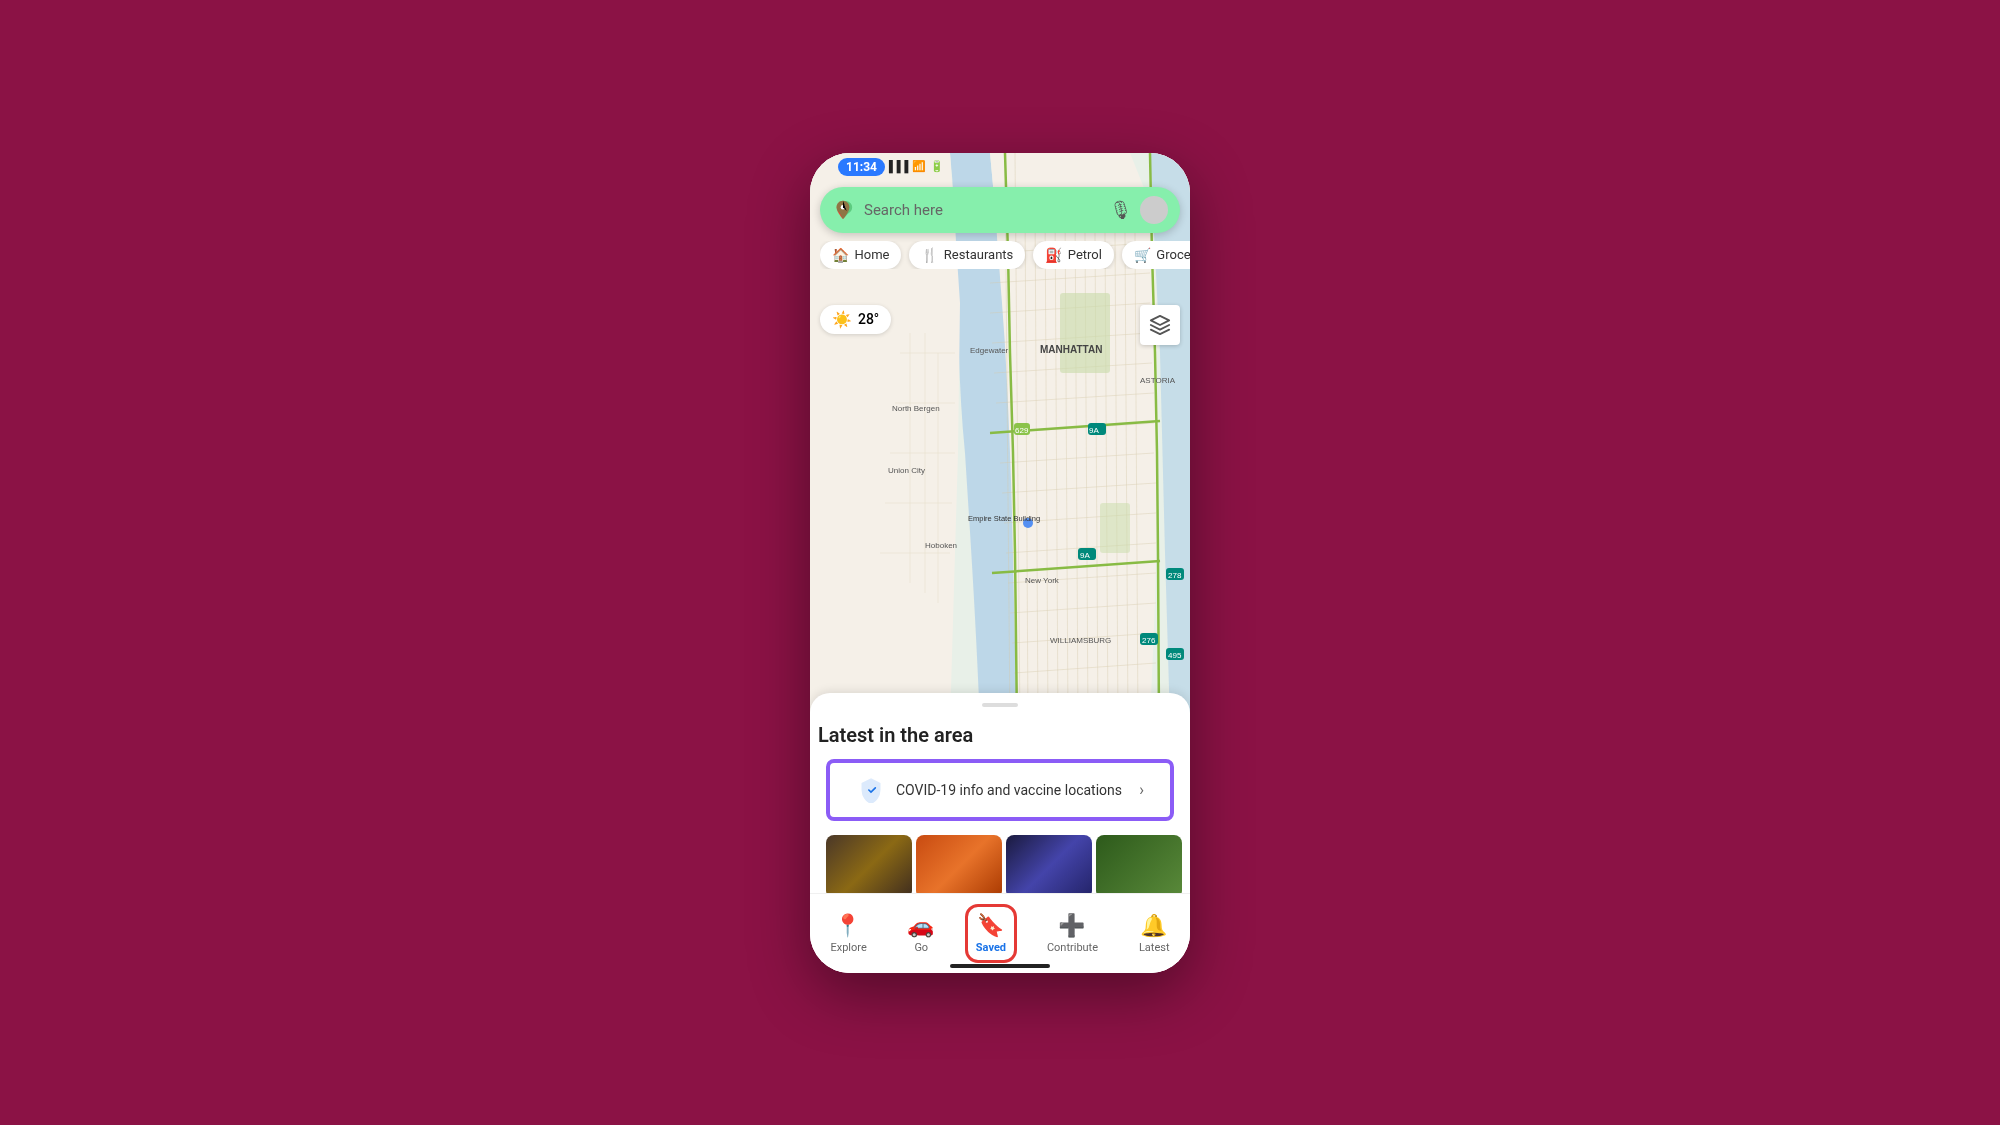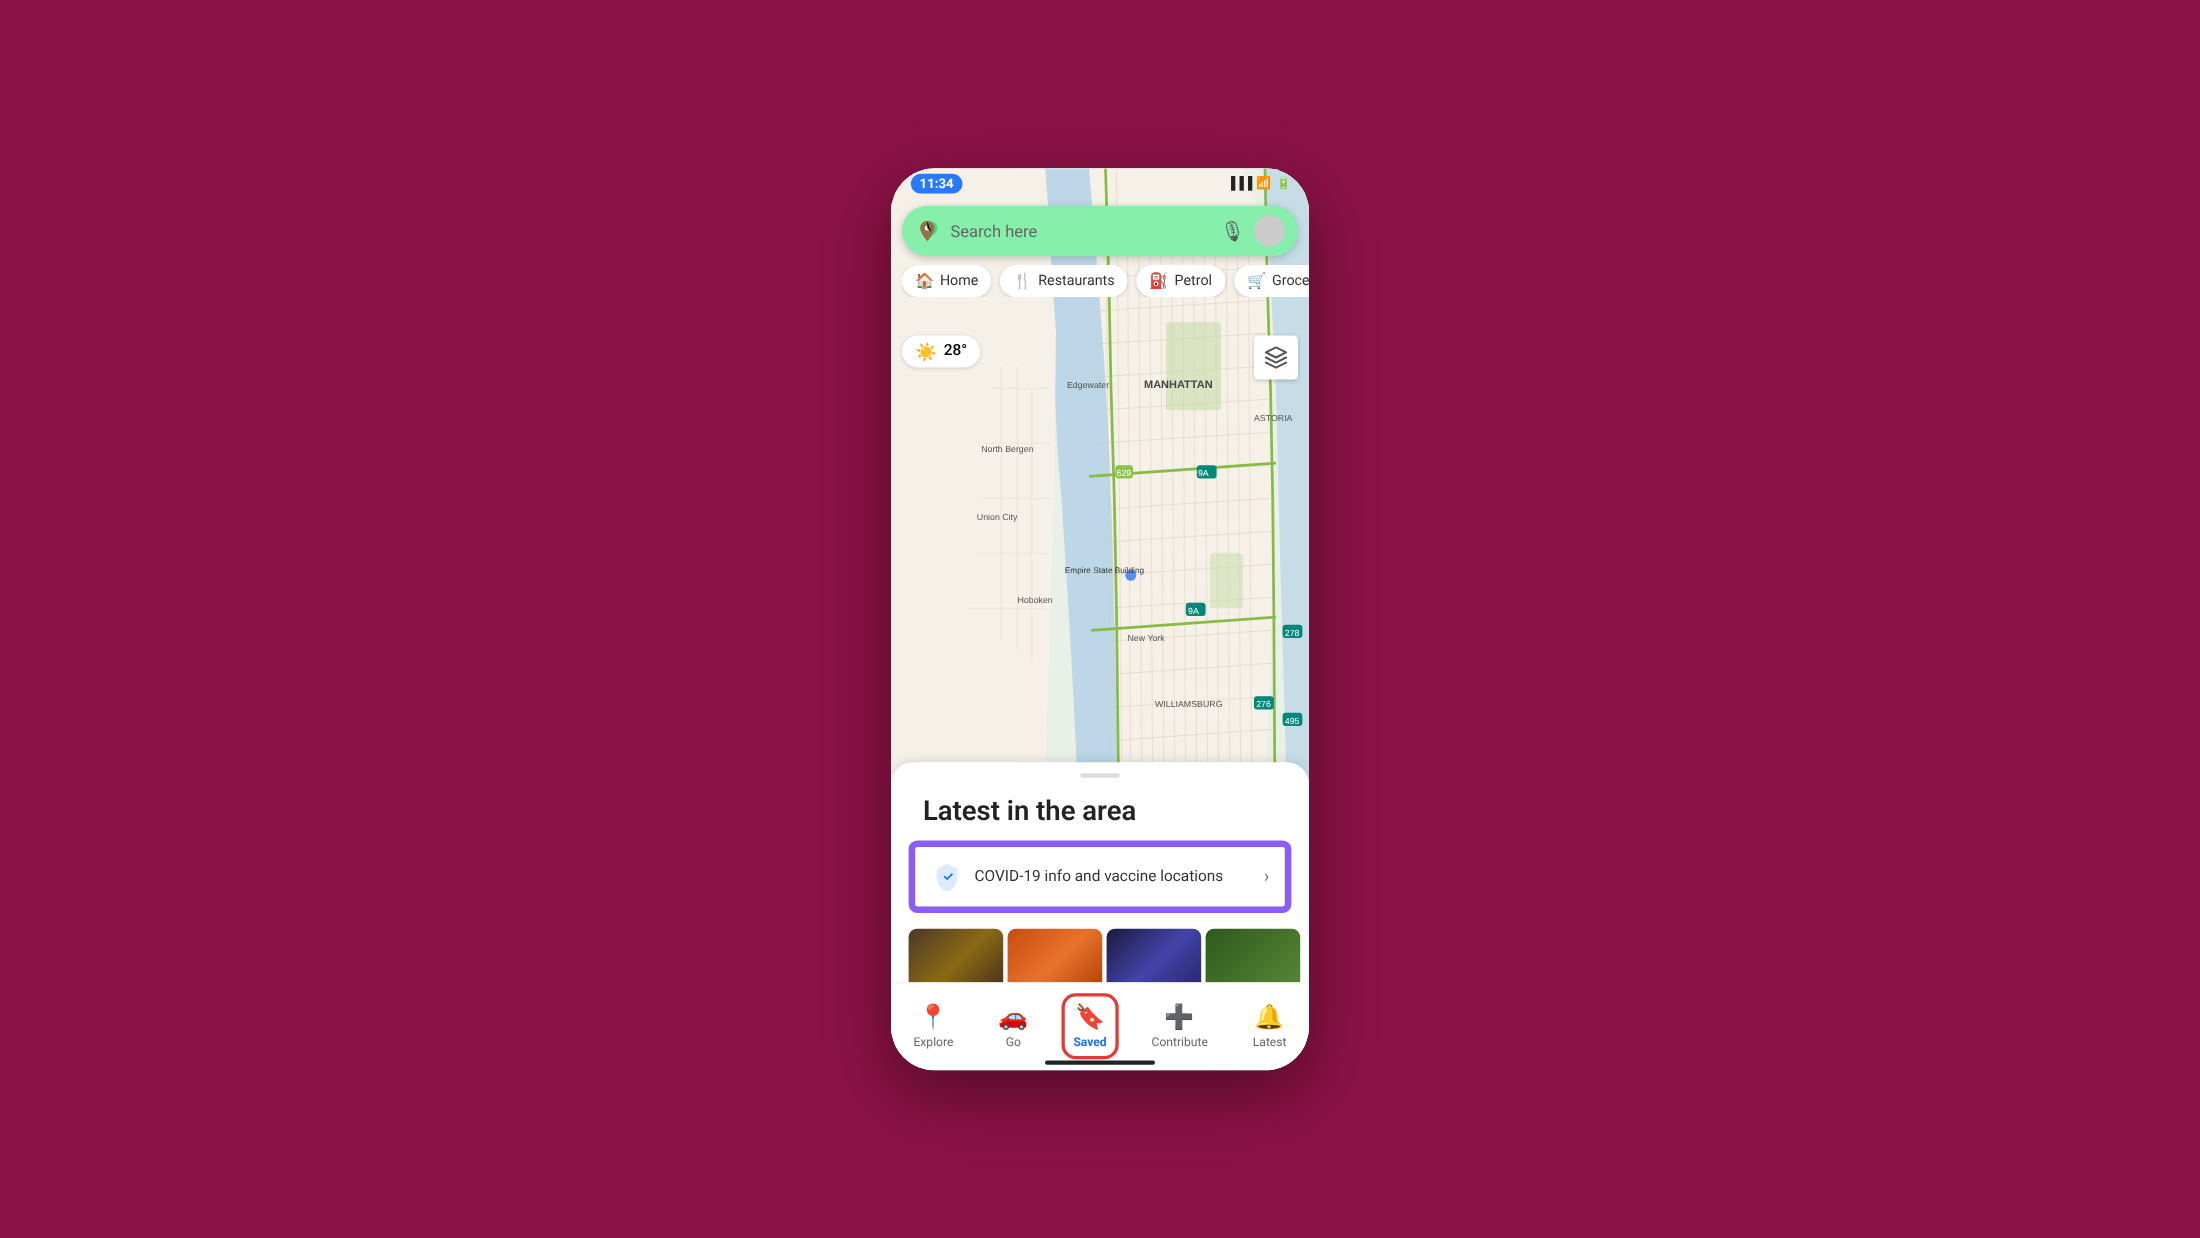--- a/index.html
+++ b/index.html
@@ -19,26 +19,26 @@
       background: #fff;
       border-radius: 40px;
       overflow: hidden;
       position: relative;
       box-shadow: 0 20px 60px rgba(0,0,0,0.4);
     }
     
     .status-bar {
       position: absolute;
       top: 0;
-      left: 2px;
+      left: 12px;
       right: 0;
       height: 28px;
       display: flex;
       align-items: center;
-      justify-content: space-between;
+      justify-content: flex-start;
       padding: 4px 16px;
       z-index: 100;
     }
     .status-time {
       background: #2979ff;
       color: #fff;
       font-size: 12px;
       font-weight: 700;
       padding: 2px 8px;
       border-radius: 10px;
@@ -217,32 +217,32 @@
       box-shadow: 0 -2px 10px rgba(0,0,0,0.1);
     }
     .sheet-handle {
       width: 36px;
       height: 4px;
       background: #ddd;
       border-radius: 2px;
       margin: 10px auto 16px;
     }
     .latest-title {
-      font-size: 25px;
+      font-size: 20px;
       font-weight: 600;
       color: #222;
-      padding: 0 29px;
+      padding: 0 8px;
       margin-bottom: 12px;
     }
     
     .covid-card {
       margin: 0 16px 14px;
-      border: 6px solid #8b5cf6;
+      border: 4px solid #8b5cf6;
       border-radius: 8px;
-      padding: 12px 14px;
+      padding: 12px 26px;
       display: flex;
       align-items: center;
       cursor: pointer;
     }
     .covid-icon {
       width: 30px;
       height: 30px;
       margin-right: 10px;
       flex-shrink: 0;
       display: flex;

